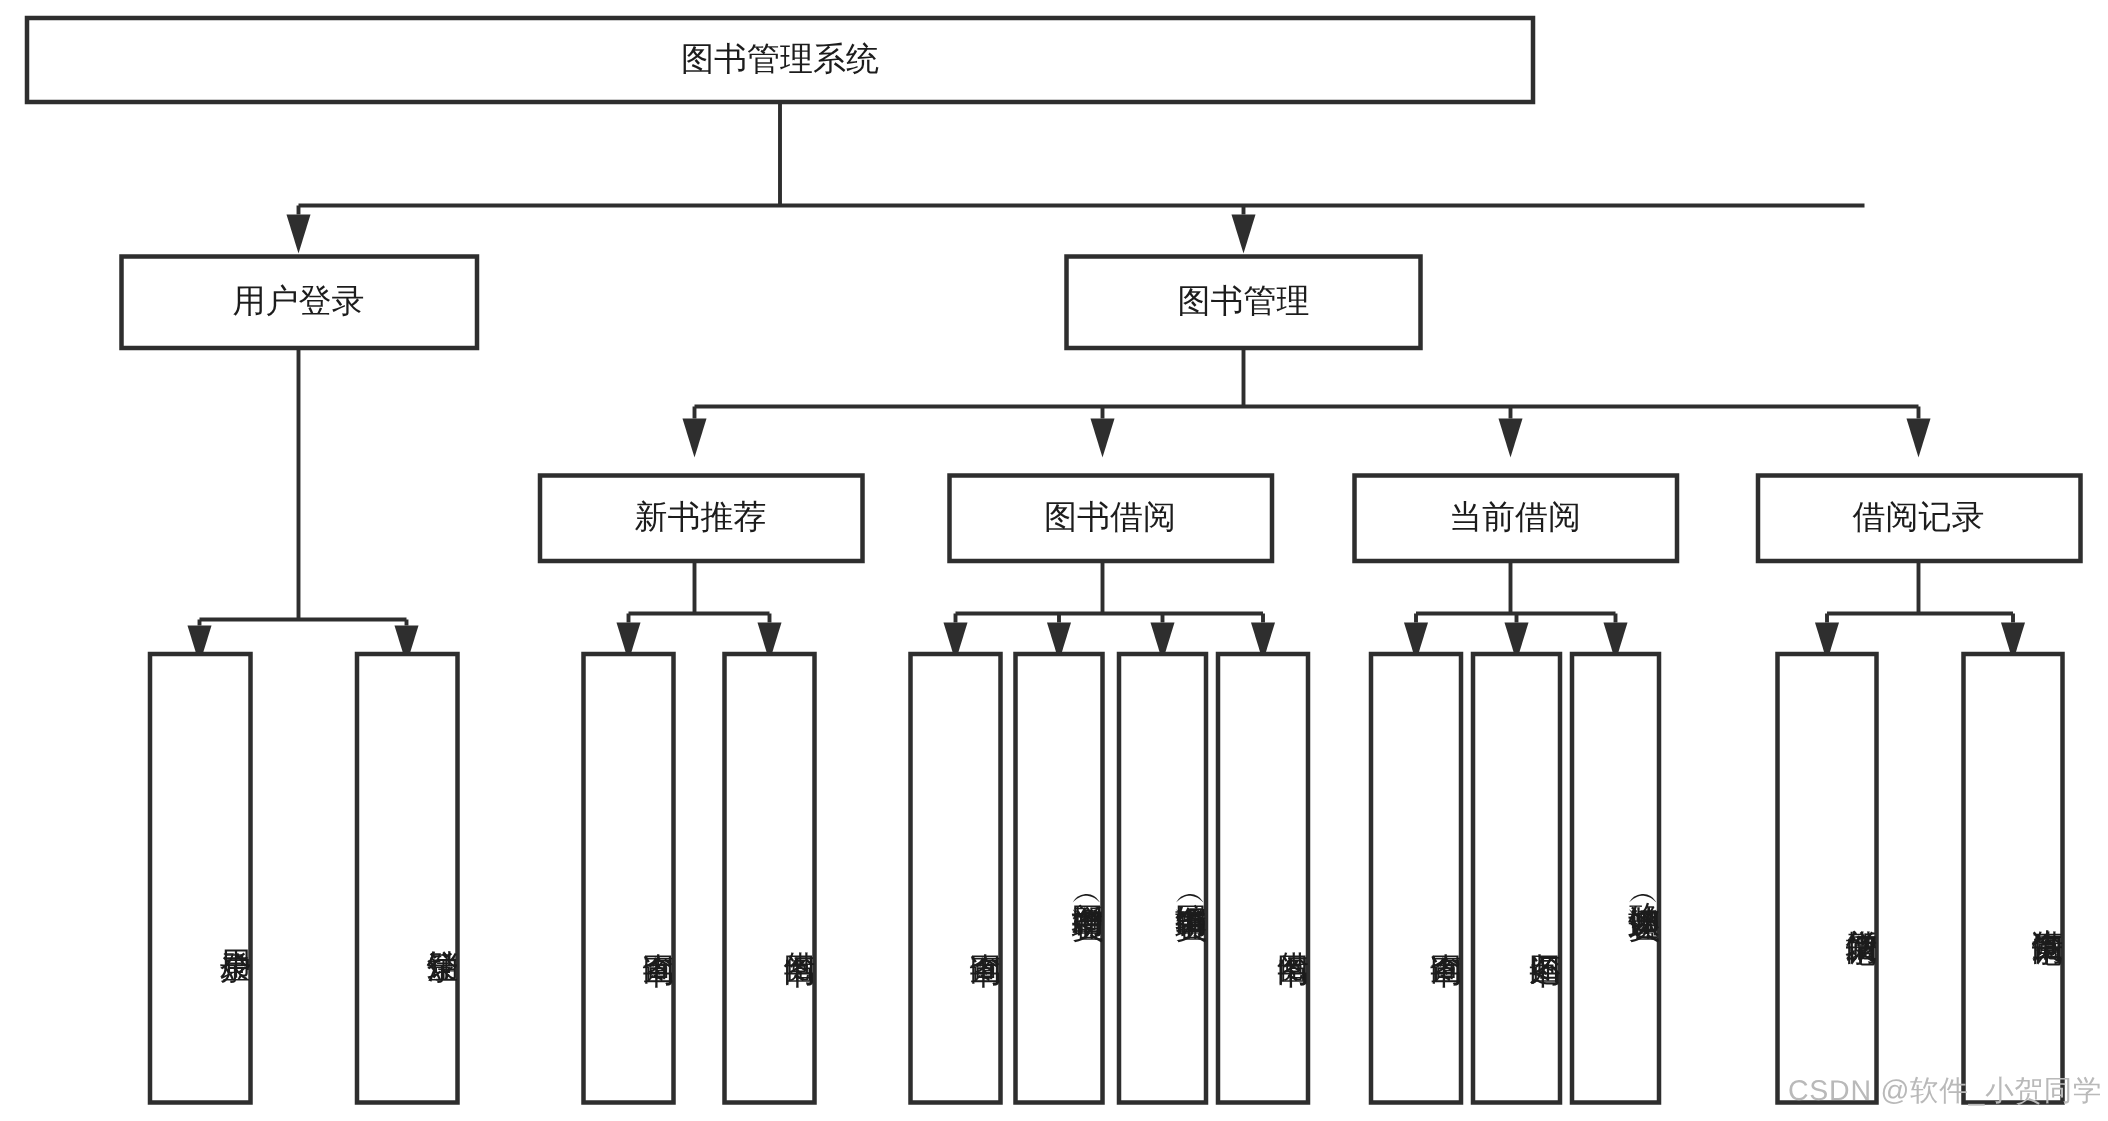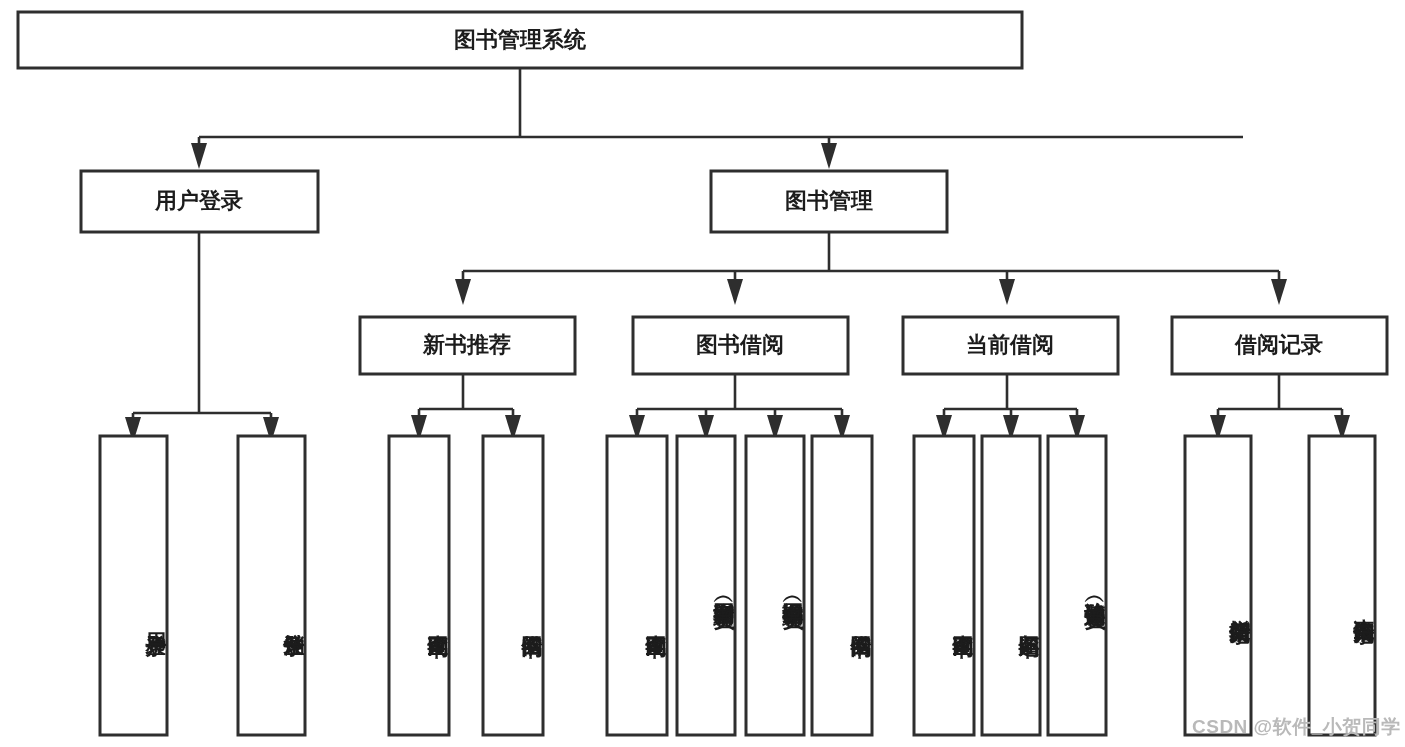--- a/index.html
+++ b/index.html
@@ -11,21 +11,20 @@
     width: 1405px;
     height: 747px;
     font-family: "Liberation Sans", "DejaVu Sans", sans-serif;
     overflow: hidden;
     position: relative;
   }
   #diagram-root {
     position: relative;
     width: 1164px;
     height: 747px;
-    font-weight: bold;
   }
   svg.diagram-canvas {
     position: absolute;
     top: 0;
     left: 0;
     width: 1405px;
     height: 747px;
   }
   .node-box {
     fill: #ffffff;

